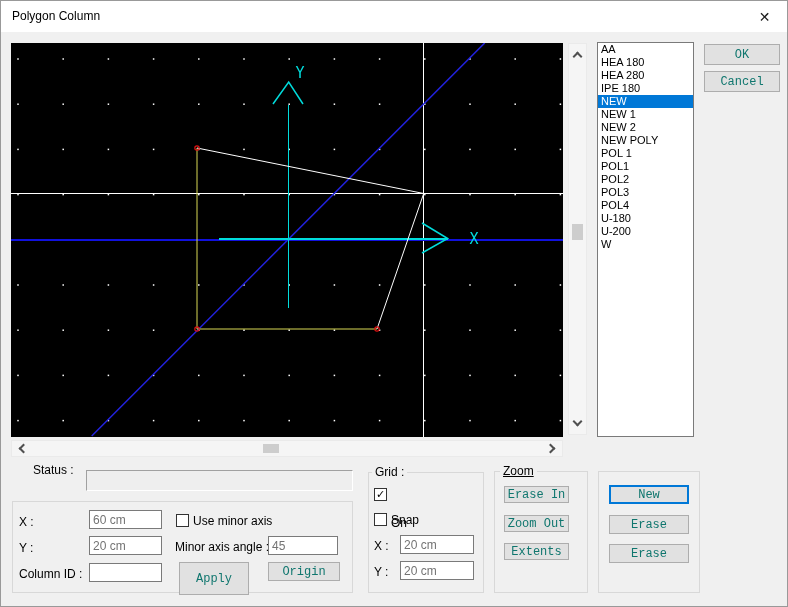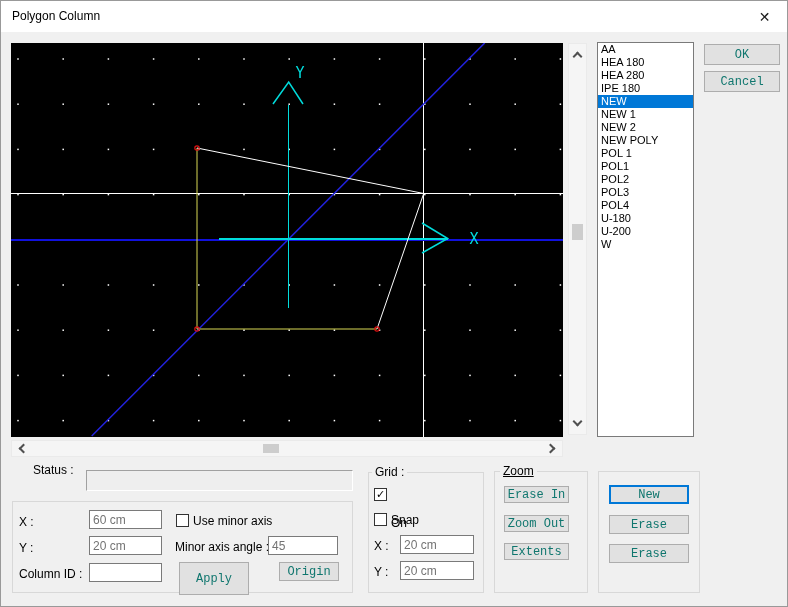--- a/index.html
+++ b/index.html
@@ -244,21 +244,21 @@
   <input class="field" style="left: 88px; top: 509px; width: 73px; height: 19px;" readonly="" value="60 cm">
   <span class="label" style="left:18px;top:540px;">Y :</span>
   <input class="field" style="left: 88px; top: 535px; width: 73px; height: 19px;" readonly="" value="20 cm">
   <span class="label" style="left:18px;top:566px;">Column ID :</span>
   <input class="field" style="left: 88px; top: 562px; width: 73px; height: 19px;" readonly="" value="">
   <span class="cb" style="left:175px;top:513px;"></span>
   <span class="label" style="left:192px;top:513px;text-align:right;">Use minor axis</span>
   <span class="label" style="left:174px;top:539px;">Minor axis angle :</span>
   <input class="field" style="left: 267px; top: 535px; width: 70px; height: 19px;" readonly="" value="45">
   <button class="btn" style="left:178px;top:561px;width:70px;height:33px;">Apply</button>
-  <button class="btn" style="left:278px;top:561px;width:60px;height:19px;">Origin</button>
+  <button class="btn" style="left:267px;top:561px;width:72px;height:19px;">Origin</button>
 
   <div class="groupbox" style="left:367px;top:471px;width:116px;height:121px;"></div>
   <span class="grouplabel" style="left:371px;top:464px;">Grid :</span>
   <span class="cb checked" style="left:373px;top:487px;">✓</span>
   <span class="label" style="left:390px;top:515px;">On</span>
   <span class="cb" style="left:373px;top:512px;"></span>
   <span class="label" style="left:390px;top:512px;">Snap</span>
   <span class="label" style="left:373px;top:538px;">X :</span>
   <input class="field" style="left: 399px; top: 534px; width: 74px; height: 19px;" readonly="" value="20 cm">
   <span class="label" style="left:373px;top:564px;">Y :</span>

